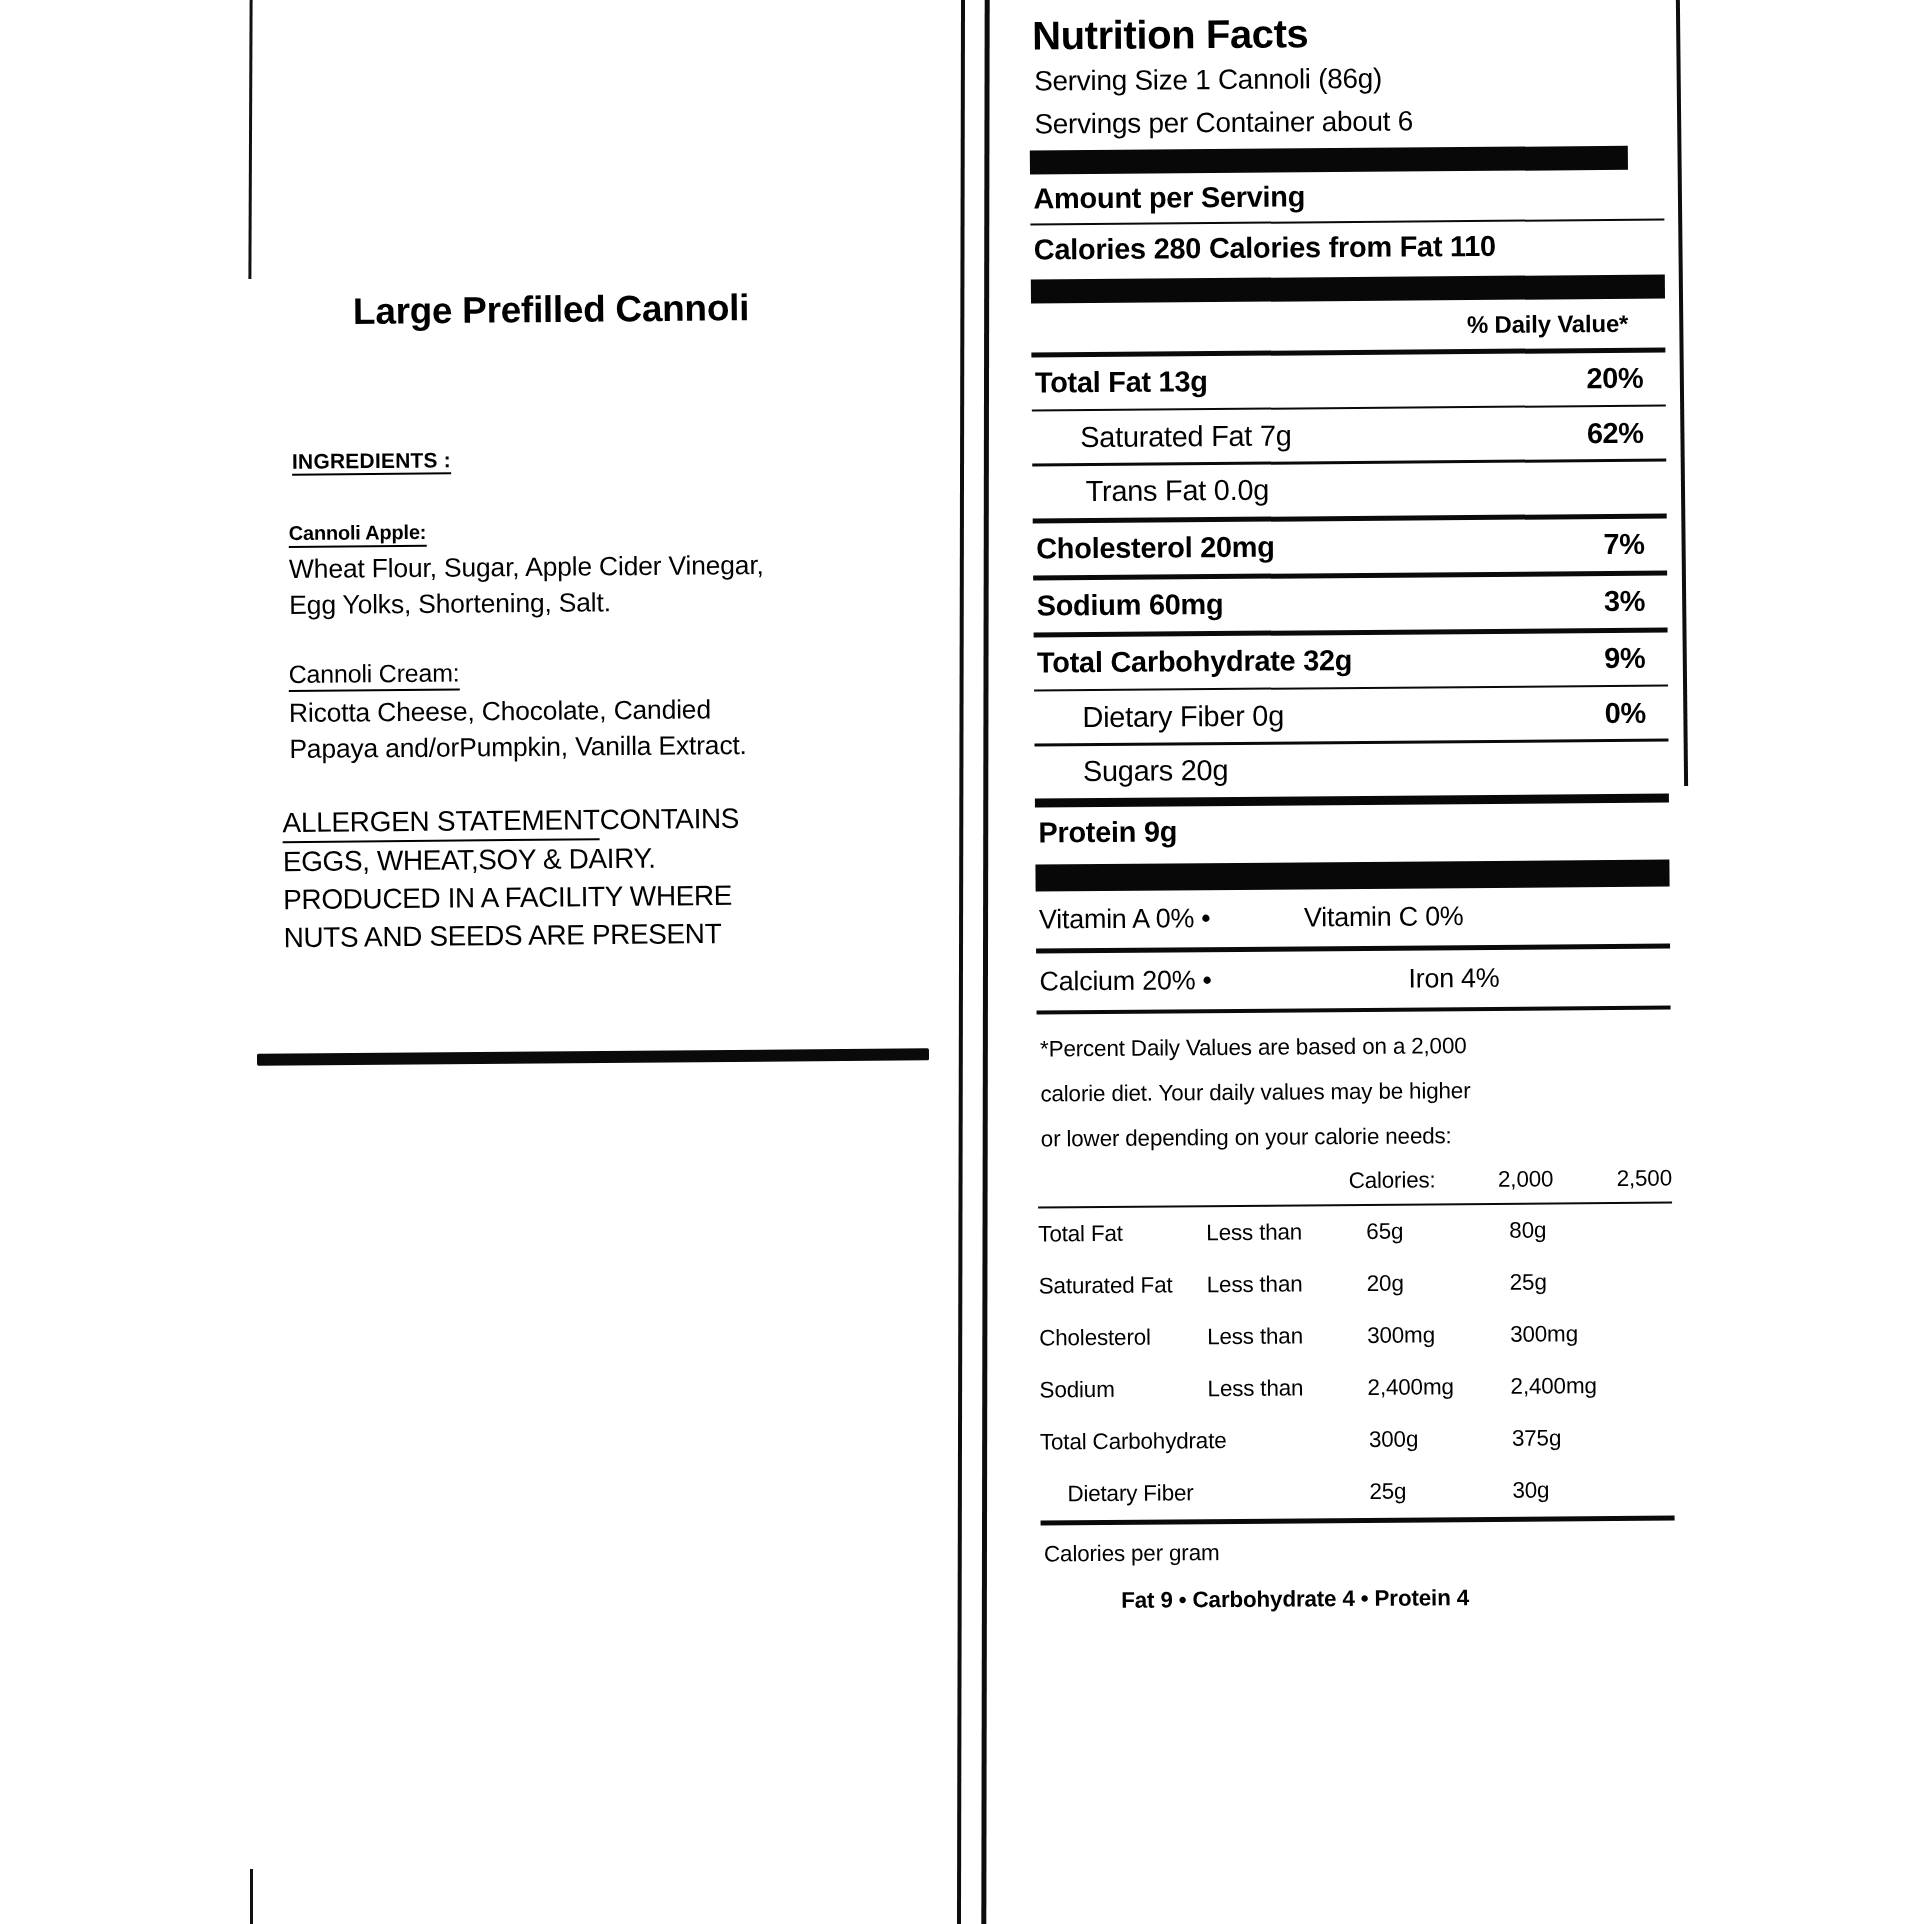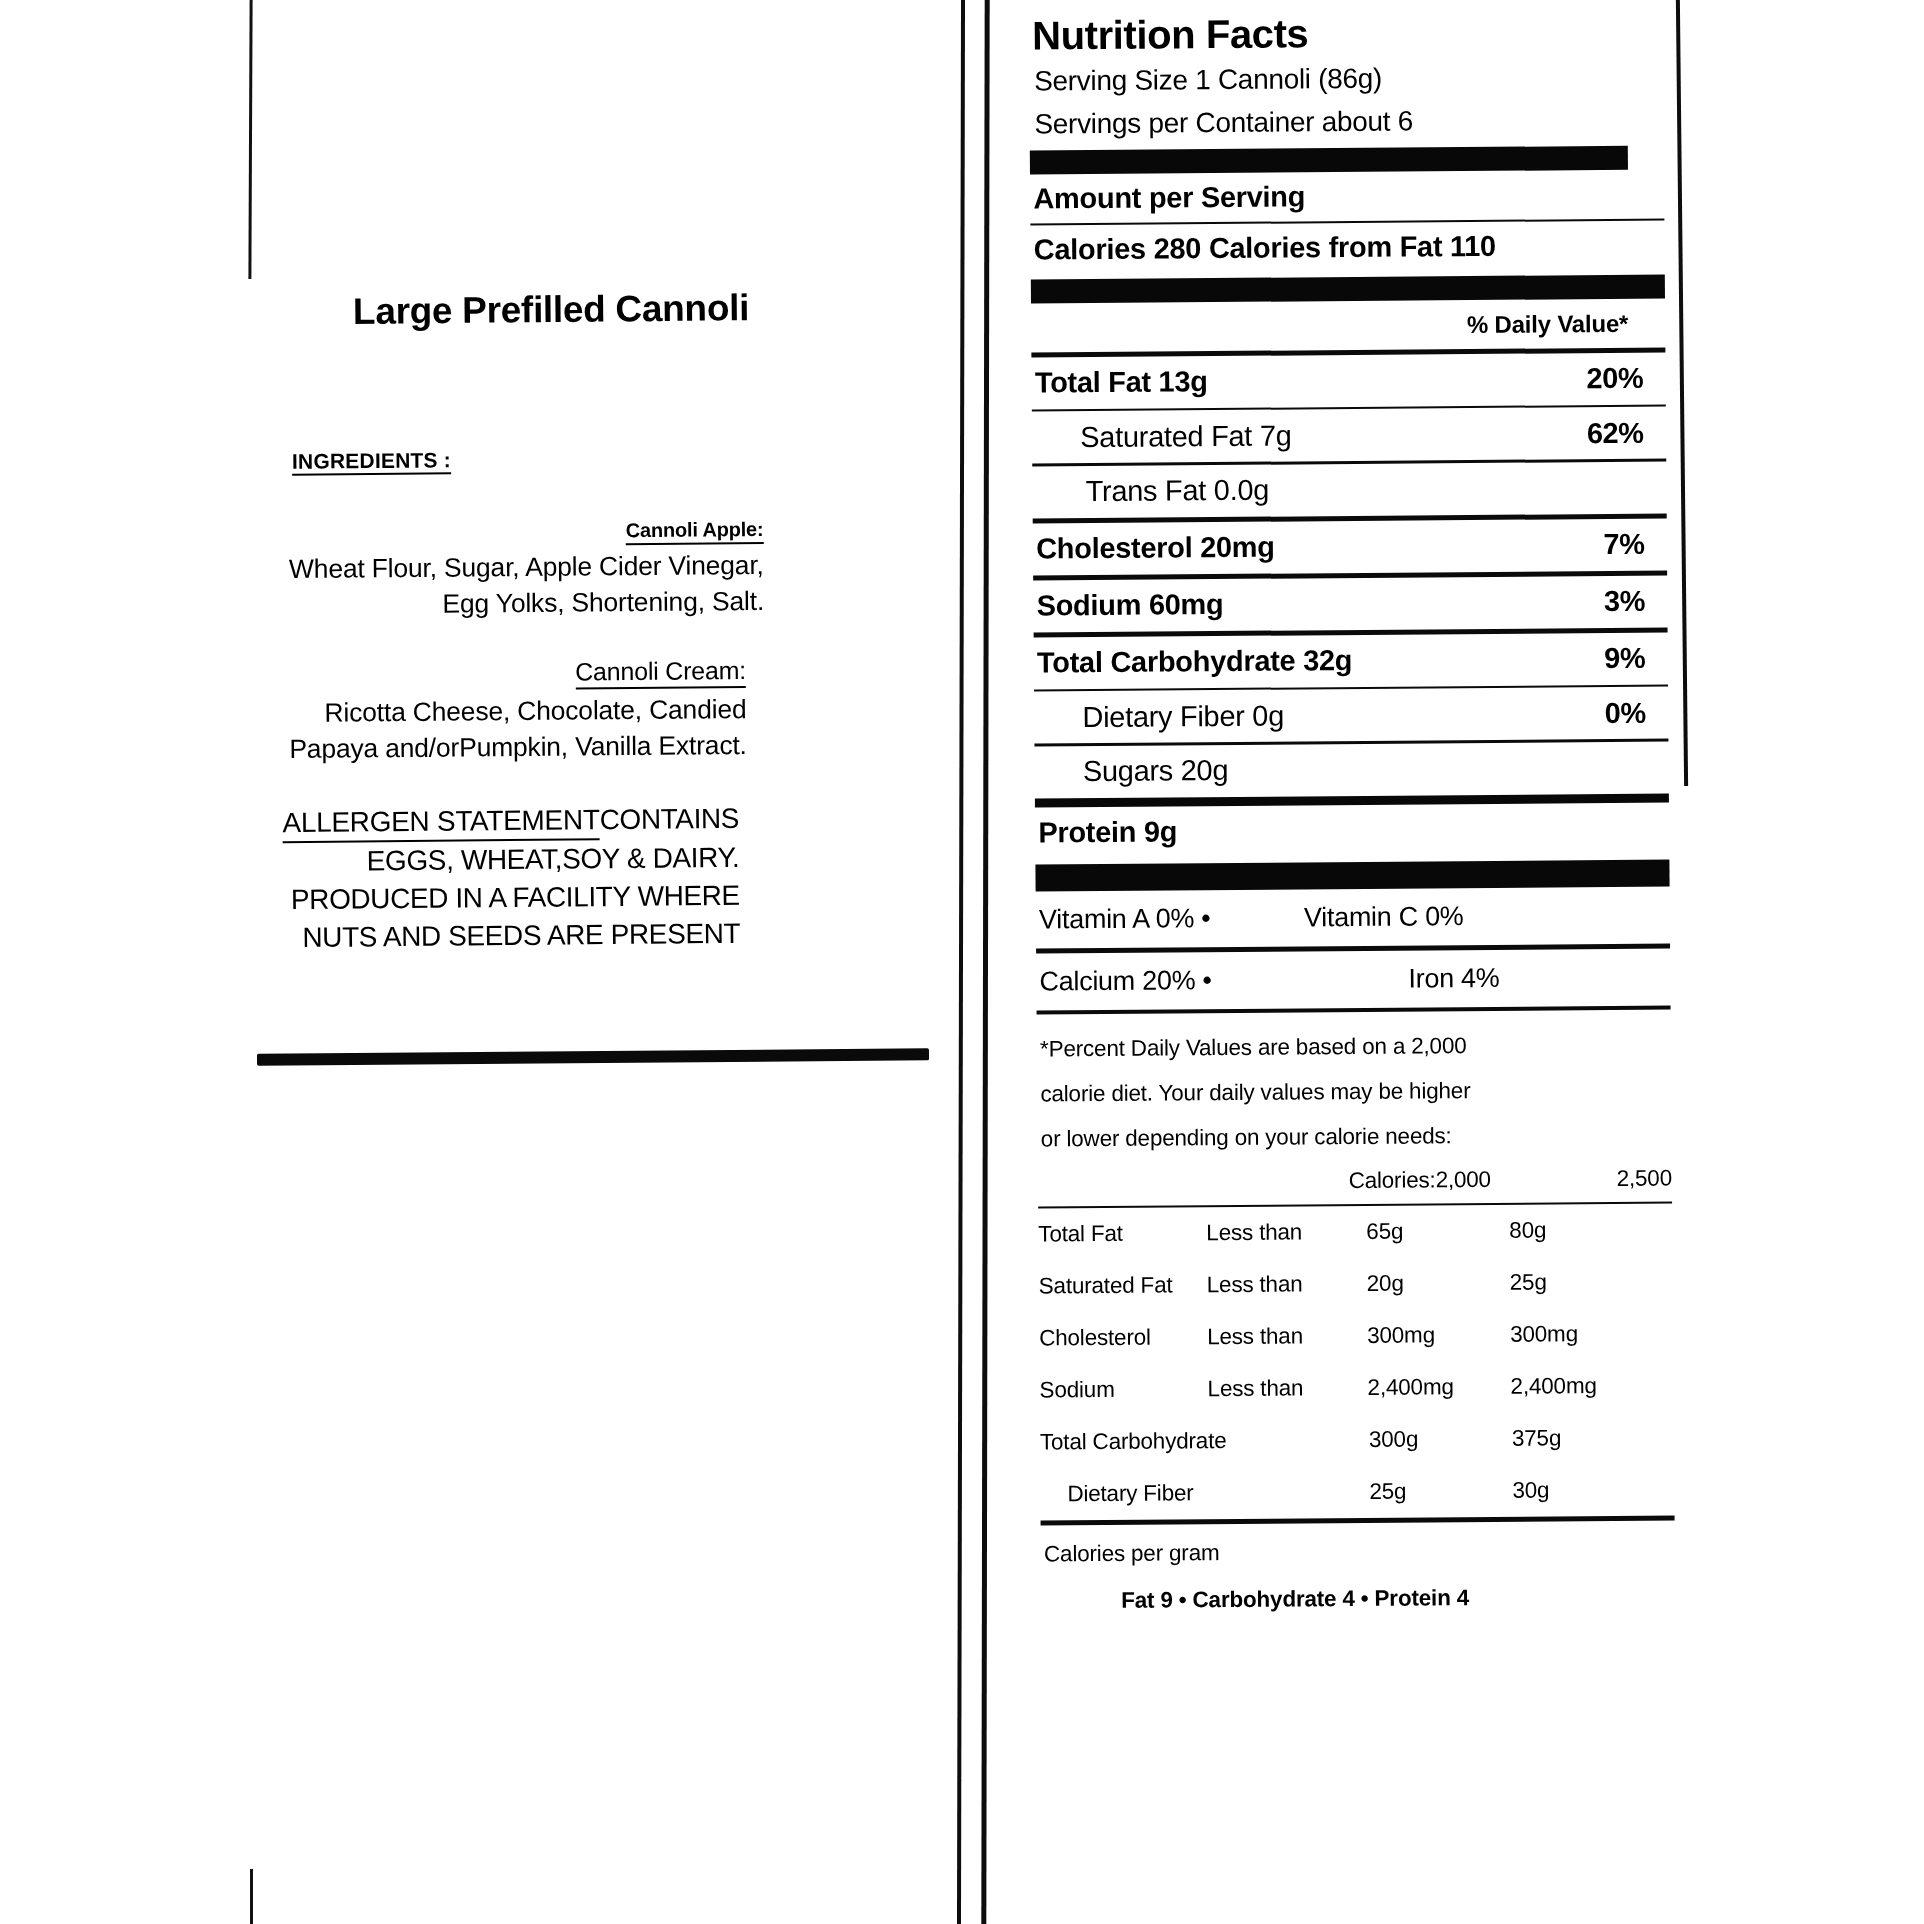--- a/index.html
+++ b/index.html
@@ -73,21 +73,20 @@
     transform: rotate(-0.6deg);
   }
 
   
   .left-panel {
     position: absolute;
     left: 265px;
     top: 0px;
     width: 690px;
     height: 1925px;
-    text-align: right;
   }
 
   .product-title {
     position: absolute;
     left: 88px;
     top: 289px;
     font-size: 37px;
     font-weight: 700;
     letter-spacing: -0.3px;
     white-space: nowrap;
@@ -255,21 +254,21 @@
   }
 
   .cal-header {
     display: flex;
     font-size: 22.5px;
     letter-spacing: -0.2px;
     padding: 4.8px 0 9.6px 0;
   }
   .cal-header .h-label { width: 241px; }
   .cal-header .h-mid   { width: 55px; }
-  .cal-header .h-c1    { width: 135px; text-align: left; }
+  .cal-header .h-c1    { width: 135px; text-align: right; }
   .cal-header .h-c2    { width: 136px; text-align: right; }
 
   .dv-table { width: 100%; }
   .dv-trow {
     display: flex;
     align-items: baseline;
     font-size: 22.5px;
     letter-spacing: -0.2px;
     padding: 13px 0 13px 0;
     white-space: nowrap;

